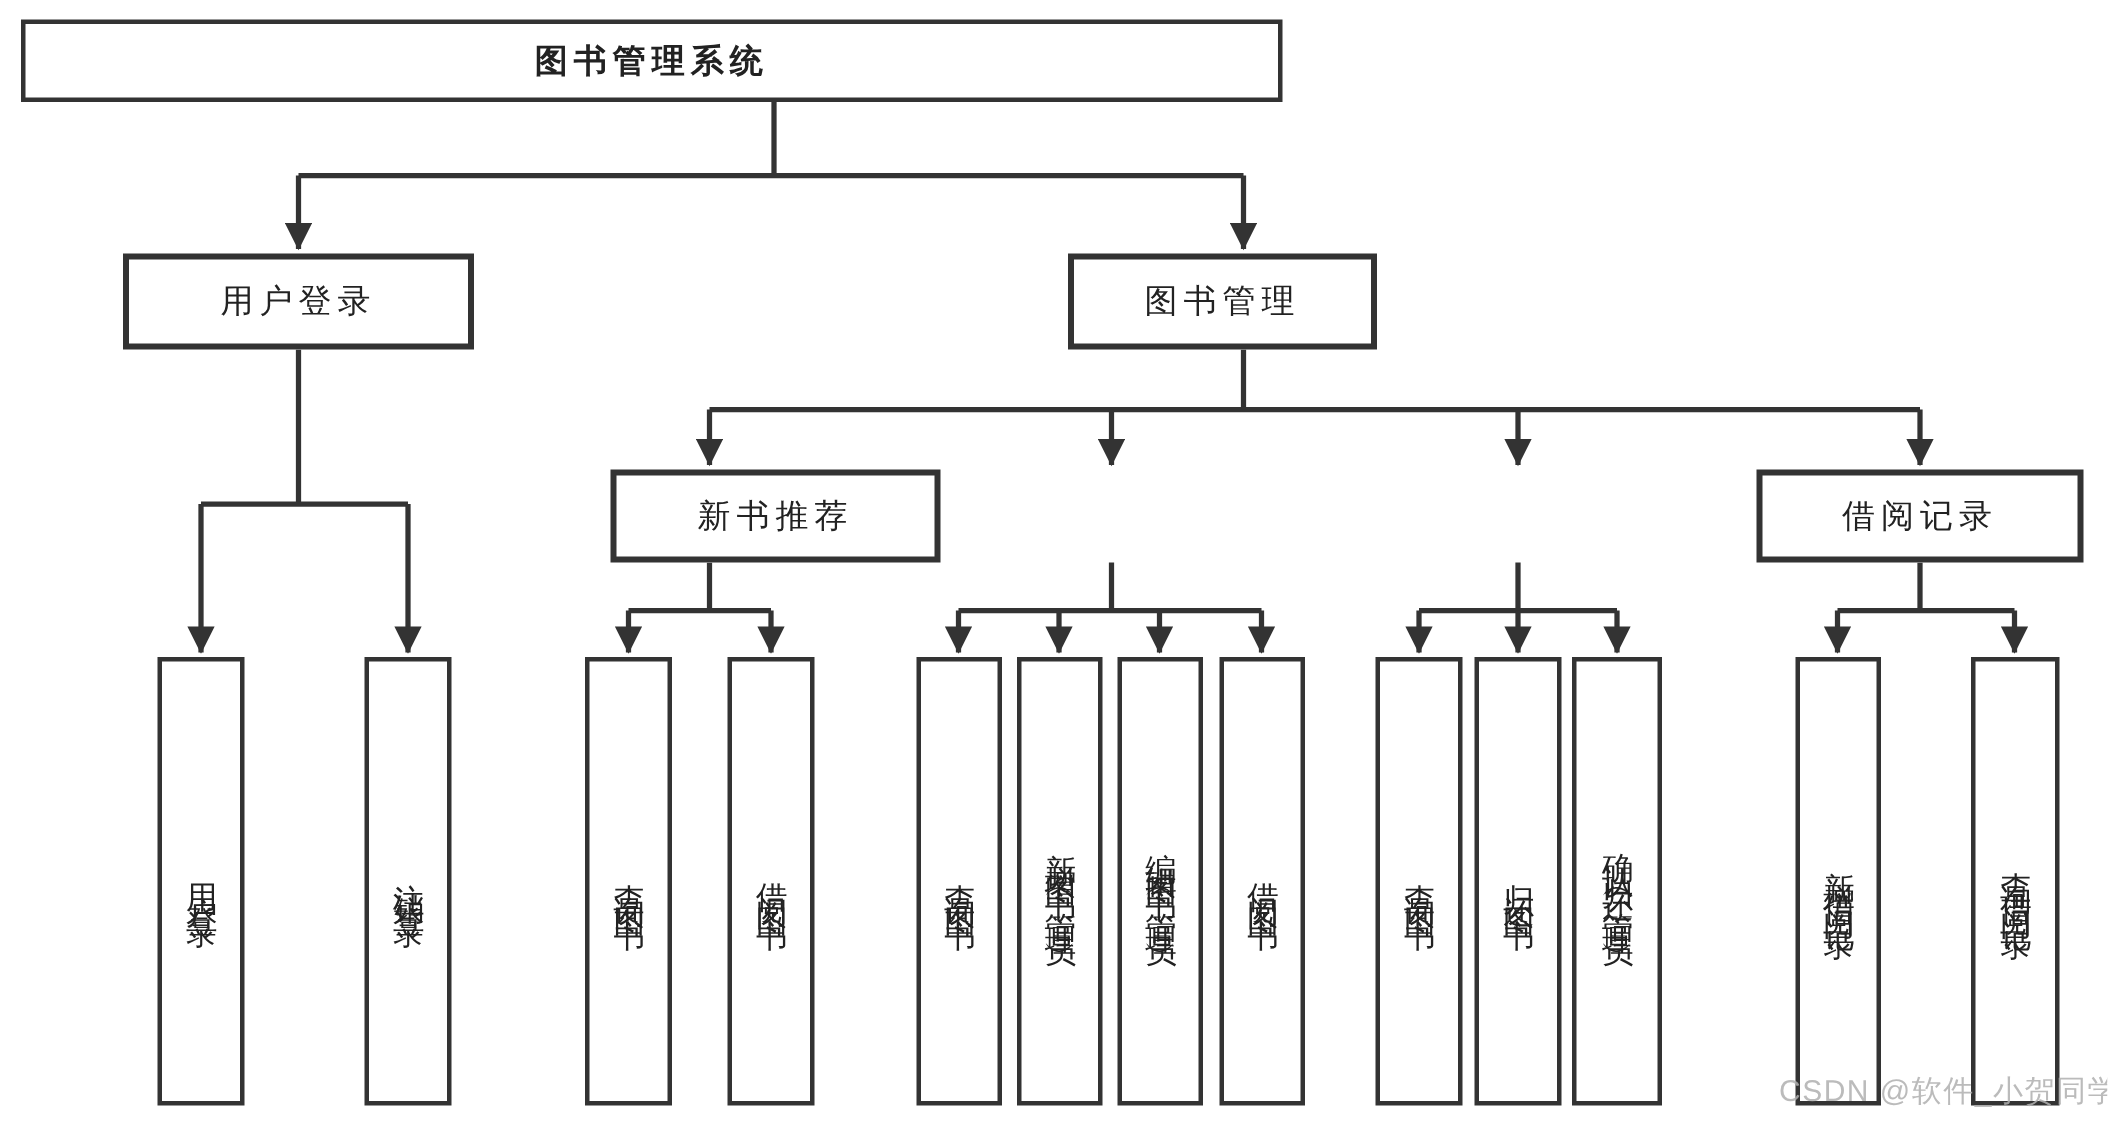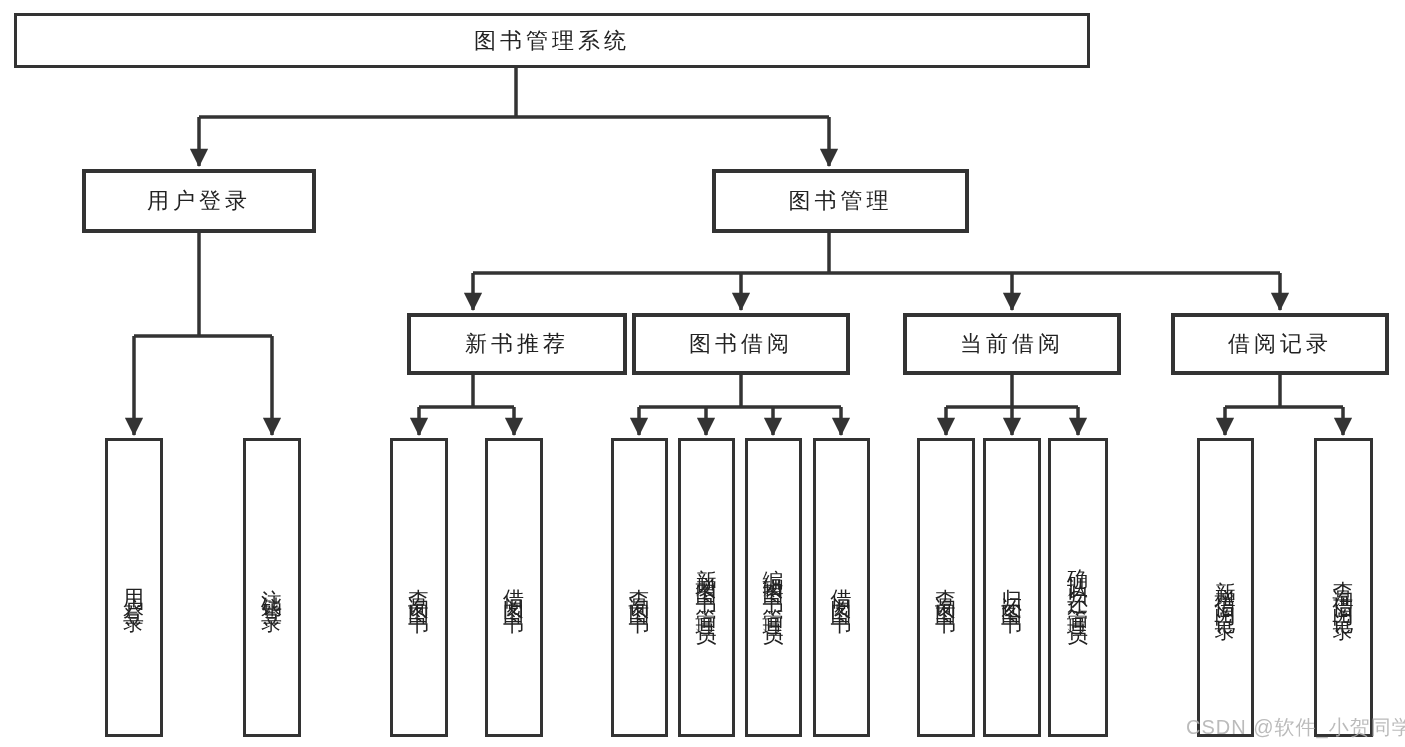--- a/index.html
+++ b/index.html
@@ -34,36 +34,36 @@
     justify-content: center;
     text-align: center;
   }
   .hbox {
     font-size: 22px;
     letter-spacing: 4px;
     line-height: 1;
     white-space: nowrap;
   }
   .root {
-    left: 14px; top: 13px; width: 1076px; height: 55px;
+    left: 14px; top: 13px; width: 841px; height: 55px; font-weight: bold;
   }
   .lvl {
     border-width: 4px;
   }
   .vbox {
     top: 438px;
     height: 299px;
     writing-mode: vertical-lr;
     font-size: 21px;
     letter-spacing: 8px;
     line-height: 1;
   }
   
   .n-user-login   { left: 82px;  top: 169px; width: 234px; height: 64px; }
-  .n-book-mgmt    { left: 712px; top: 169px; width: 257px; height: 64px; }
+  .n-book-mgmt    { left: 712px; top: 169px; width: 206px; height: 64px; }
   
   .n-new-book     { left: 363px;  top: 313px; width: 220px; height: 62px; margin-left: 44px; }
   .n-book-borrow  { left: 632px;  top: 313px; width: 218px; height: 62px; }
   .n-cur-borrow   { left: 903px;  top: 313px; width: 218px; height: 62px; }
   .n-borrow-rec   { left: 1171px; top: 313px; width: 218px; height: 62px; }
   
   .n-ul-0 { left: 105px;  width: 58px; }
   .n-ul-1 { left: 243px;  width: 58px; }
   .n-nb-0 { left: 390px;  width: 58px; }
   .n-nb-1 { left: 485px;  width: 58px; }
@@ -142,22 +142,20 @@
       <path d="M1343,407 V435" marker-end="url(#ah)"></path>
     </g>
   </svg>
 
   <div class="node hbox root">图书管理系统</div>
 
   <div class="node hbox lvl n-user-login">用户登录</div>
   <div class="node hbox lvl n-book-mgmt">图书管理</div>
 
   <div class="node hbox lvl n-new-book">新书推荐</div>
-  <div class="node hbox lvl n-book-borrow">图书借阅</div>
-  <div class="node hbox lvl n-cur-borrow">当前借阅</div>
   <div class="node hbox lvl n-borrow-rec">借阅记录</div>
 
   <div class="node vbox n-ul-0">用户登录</div>
   <div class="node vbox n-ul-1">注销登录</div>
 
   <div class="node vbox n-nb-0">查询图书</div>
   <div class="node vbox n-nb-1">借阅图书</div>
 
   <div class="node vbox n-bb-0">查询图书</div>
   <div class="node vbox n-bb-1">新增图书（管理员）</div>

